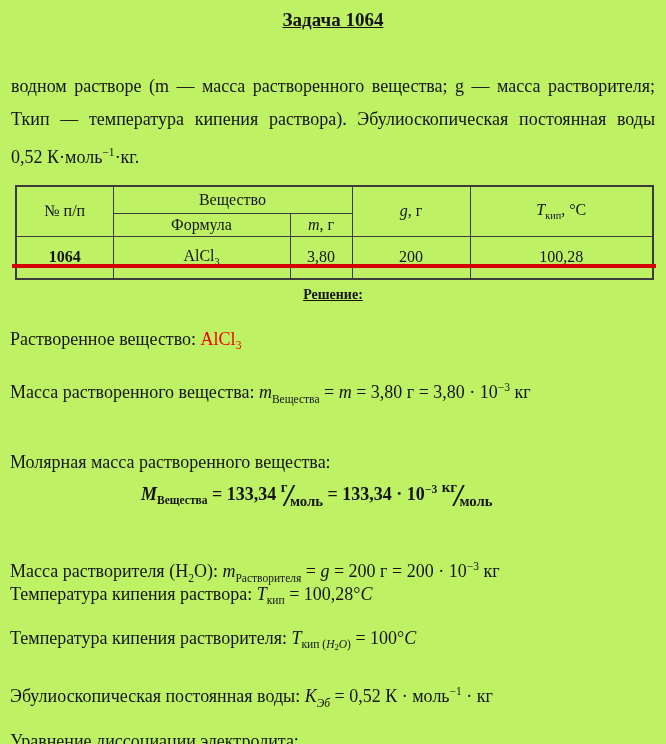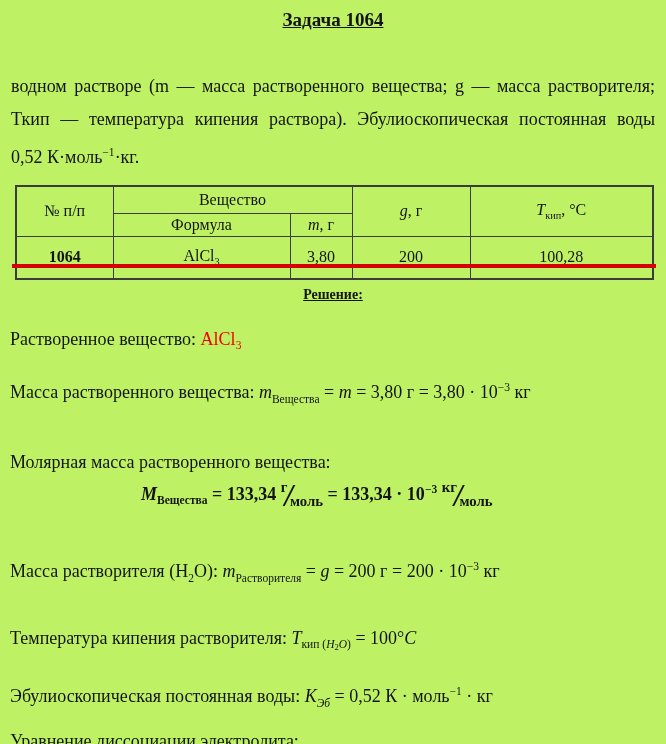--- a/index.html
+++ b/index.html
@@ -120,20 +120,21 @@
   <div id="line-solute" class="sline"><span>Растворенное вещество: </span><span class="s-red">AlCl</span><span class="s-red s-sub">3</span></div>
 
   <div id="line-mass" class="sline"><span>Масса растворенного вещества:  </span><span class="s-i">m</span><span class="s-sub">Вещества</span><span> = </span><span class="s-i">m</span><span> = 3,80 г  = 3,80 · 10</span><span class="s-sup">−3</span><span> кг</span></div>
 
   <div id="line-molar-label" class="sline"><span>Молярная масса растворенного вещества:</span></div>
 
   <div id="formula-molar" class="sline"><span class="s-i">M</span><span class="s-sub">Вещества</span><span> = 133,34 </span><span class="s-fnum">г</span><span class="s-fsl">/</span><span class="s-fden">моль</span><span>  = 133,34 · 10</span><span class="s-sup">−3</span><span>  </span><span class="s-fnum">кг</span><span class="s-fsl">/</span><span class="s-fden">моль</span></div>
 
   <div id="line-solvent-mass" class="sline"><span>Масса растворителя (H</span><span class="s-sub">2</span><span>O): </span><span class="s-i">m</span><span class="s-sub">Растворителя</span><span> = </span><span class="s-i">g</span><span> = 200 г  = 200 · 10</span><span class="s-sup">−3</span><span> кг</span></div>
 
+  <div id="line-tboil-solution" class="sline"><span>Температура кипения раствора: </span><span class="s-i">T</span><span class="s-sub">кип</span><span> = 100,28°</span><span class="s-i">C</span></div>
 
   <div id="line-tboil-solvent" class="sline"><span>Температура кипения растворителя: </span><span class="s-i">T</span><span class="s-sub">кип (</span><span class="s-sub s-i">H</span><span class="s-ss">2</span><span class="s-sub s-i">O</span><span class="s-sub">)</span><span> = 100°</span><span class="s-i">C</span></div>
 
   <div id="line-ebullioscopic" class="sline"><span>Эбулиоскопическая постоянная воды:  </span><span class="s-i">K</span><span class="s-sub s-i">Эб</span><span> = 0,52 К · моль</span><span class="s-sup">−1</span><span> · кг</span></div>
 
   <div id="line-dissociation" class="sline"><span>Уравнение диссоциации электролита:</span></div>
 
 </div>
 
 </body></html>

